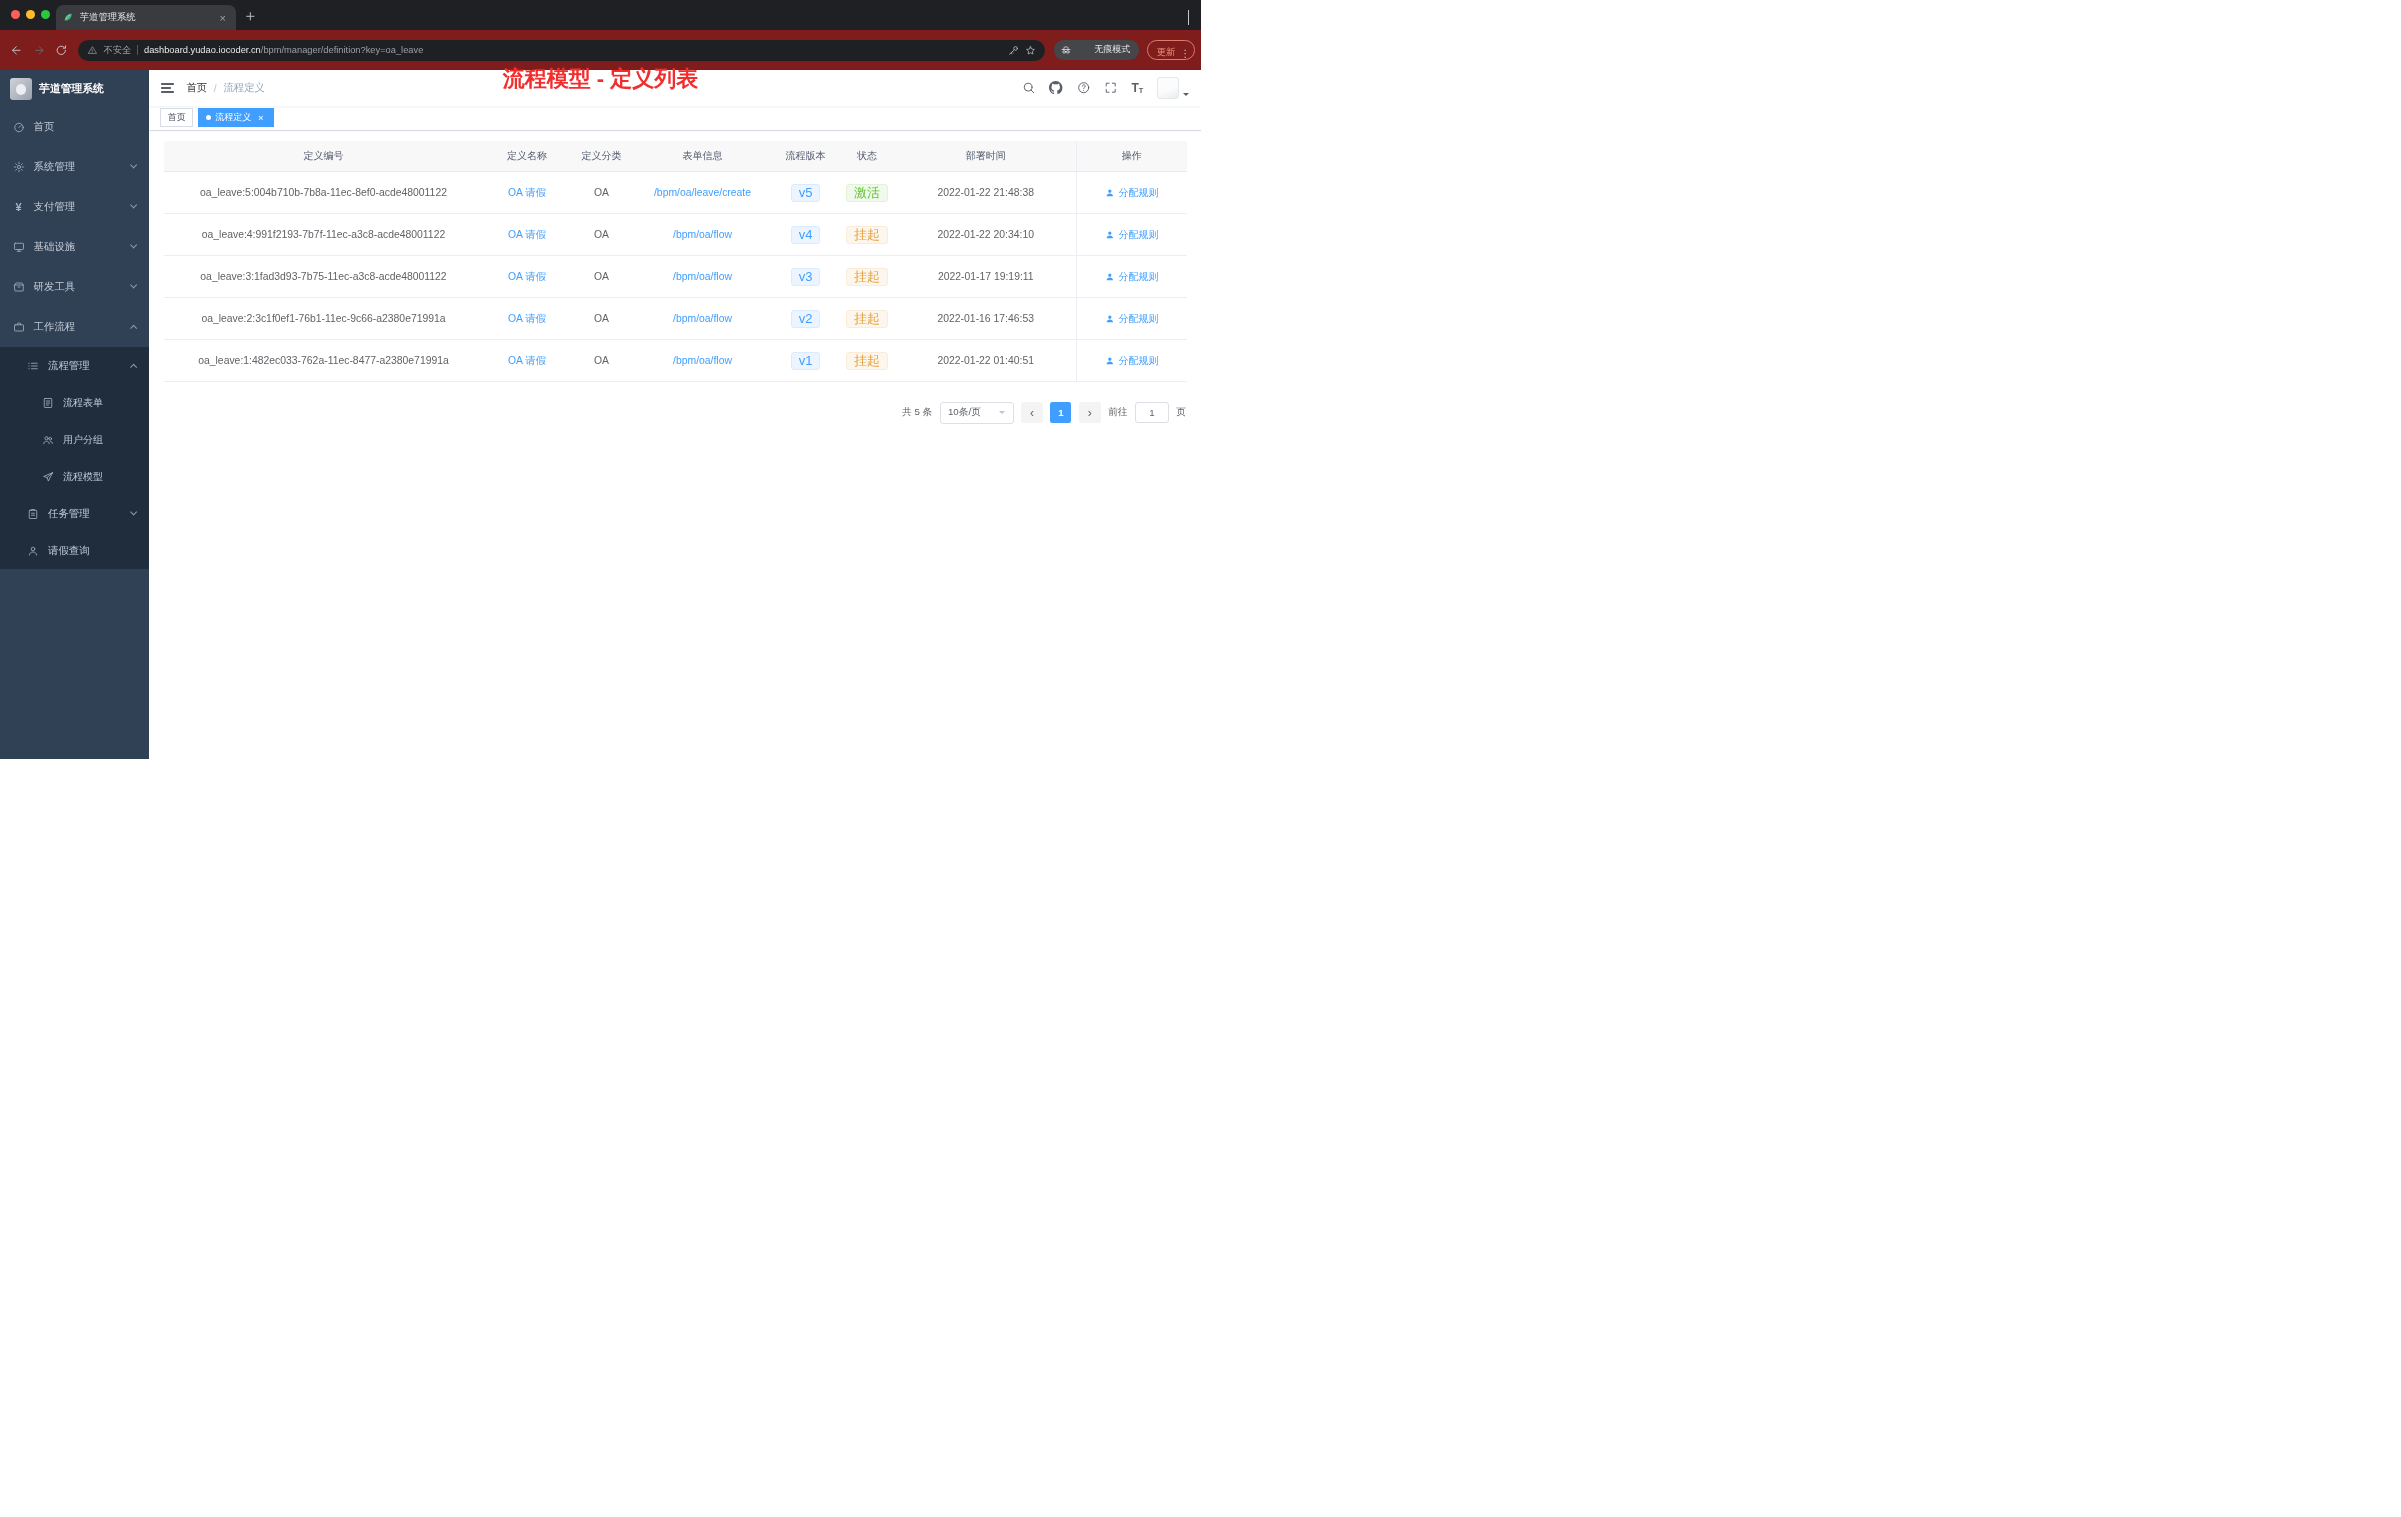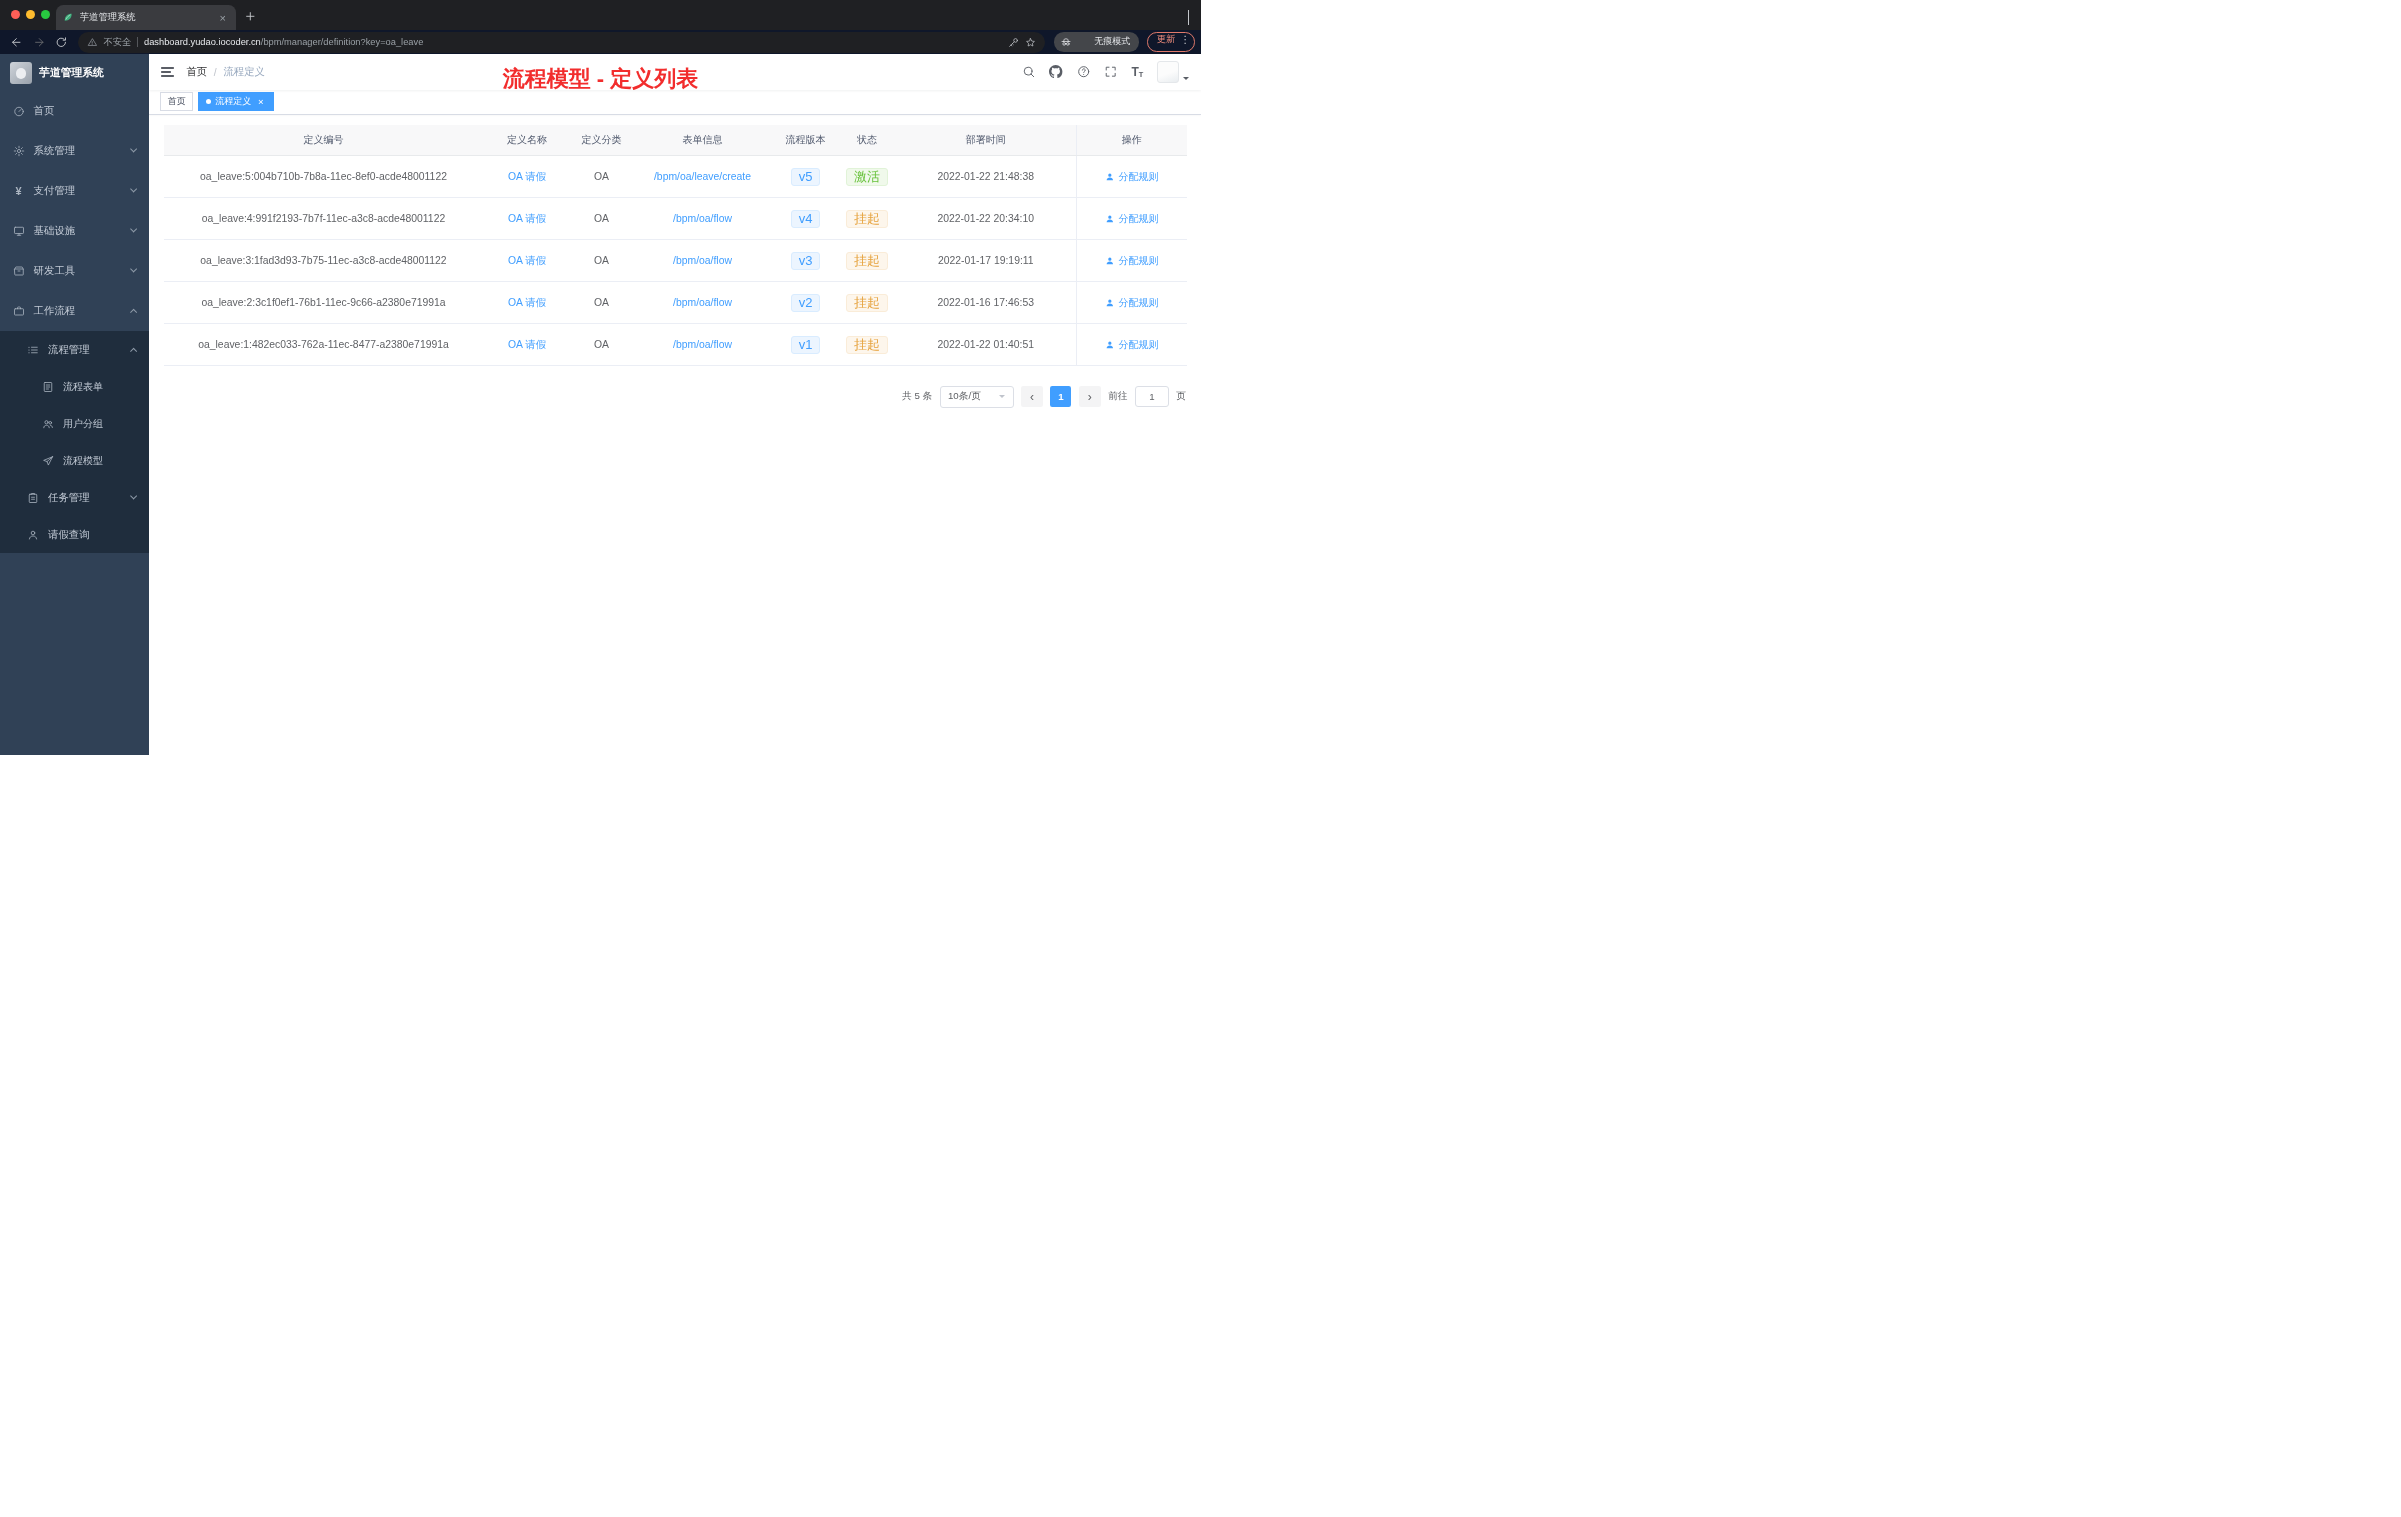--- a/index.html
+++ b/index.html
@@ -12,35 +12,35 @@
   .tabstrip{height:30px;background:#1f2023;display:flex;align-items:flex-end;position:relative;padding-left:56px}
   .traffic{position:absolute;left:11px;top:10.4px;display:flex;gap:6px}
   .light{width:9px;height:9px;border-radius:50%;cursor:pointer}
   .light.red{background:#ff5f57}.light.yellow{background:#febc2e}.light.green{background:#28c840}
   .tab{width:180px;height:25px;background:#3a3b3f;border-radius:7.4px 7.4px 0 0;display:flex;align-items:center;gap:6px;padding:0 7.4px;color:#e8eaed;font-size:9.3px;cursor:pointer}
   .tab-title{flex:1;white-space:nowrap;overflow:hidden}
   .tab-close{color:#9aa0a6;font-size:11px;width:12px;text-align:center;cursor:pointer}
   .newtab{width:19.3px;height:19.3px;margin:0 0 3.7px 4.5px;display:grid;place-items:center;color:#c4c7cb;cursor:pointer}
   .strip-caret{position:absolute;right:12px;top:9.7px;cursor:pointer}
   .chev2{width:5.2px;height:5.2px;border-right:1.2px solid #c4c7cb;border-bottom:1.2px solid #c4c7cb;transform:rotate(45deg)}
-  .toolbar{height:24px;background:#0f172a;display:flex;align-items:center;gap:1.5px;padding:0 6px}
+  .toolbar{height:40px;background:#7f1d1d;display:flex;align-items:center;gap:1.5px;padding:0 6px}
   .nav-ico{width:21px;height:21px;display:grid;place-items:center;color:#c4c7cb;border-radius:50%;flex:0 0 auto;cursor:pointer}
   .nav-ico.dim{color:#66686c}
   .ci{width:12.6px;height:12.6px;fill:none;stroke:currentColor;stroke-width:1.8;stroke-linecap:round;stroke-linejoin:round}
   .urlbar{flex:1;height:21px;margin:0 4.5px;background:#1f2023;border-radius:10.4px;display:flex;align-items:center;gap:6px;padding:0 9px;color:#9aa0a6;font-size:9.3px;min-width:0;cursor:text}
   .warn-ico{width:10.4px;height:10.4px;fill:none;stroke:#9aa0a6;stroke-width:1.6;stroke-linecap:round;stroke-linejoin:round;flex:0 0 auto}
   .url-divider{width:0.7px;height:10.4px;background:#55575b;flex:0 0 auto}
   .url-text{white-space:nowrap;overflow:hidden}
   .url-domain{color:#e8eaed}
   .url-path{color:#9aa0a6}
   .urlbar .spacer{flex:1}
   .ui15{width:11px;height:11px;fill:none;stroke:#c4c7cb;stroke-width:1.6;stroke-linecap:round;stroke-linejoin:round;flex:0 0 auto;cursor:pointer}
   .incog{height:19.3px;background:#44464a;border-radius:9.7px;display:flex;align-items:center;gap:22px;padding:0 9px 0 6.7px;color:#e8eaed;font-size:9px;margin:0 6px 0 3px;flex:0 0 auto}
   .incog svg{width:12px;height:12px;fill:none;stroke:#e8eaed;stroke-width:1.5;stroke-linecap:round;stroke-linejoin:round}
-  .update-btn{height:19.3px;border:0.7px solid #e0796a;border-radius:9.7px;display:flex;align-items:flex-start;gap:4.5px;padding:0 5.2px 0 9px;color:#f08d7c;font-size:9.3px;flex:0 0 auto;cursor:pointer;background:transparent}
+  .update-btn{height:19.3px;border:0.7px solid #e0796a;border-radius:9.7px;display:flex;align-items:flex-end;gap:4.5px;padding:0 5.2px 0 9px;color:#f08d7c;font-size:9.3px;flex:0 0 auto;cursor:pointer;background:transparent}
   .kebab{color:#c4c7cb;font-size:10.4px;width:9px;text-align:center;cursor:pointer}
 
   
   .app{display:flex;height:701px}
   .sidebar{width:149px;background:#304156;color:#c3cbd6;flex:0 0 auto;display:flex;flex-direction:column}
   .logo-row{height:37px;display:flex;align-items:center;gap:7.4px;padding:0 9.7px;cursor:pointer}
   .logo-img{width:22px;height:22px;border-radius:3px;background:linear-gradient(135deg,#cfd4da,#99a1ab);flex:0 0 auto;position:relative;overflow:hidden}
   .logo-img::after{content:"";position:absolute;left:6px;top:6.7px;width:10.4px;height:10.4px;border-radius:50%;background:#eceef1}
   .logo-title{color:#fff;font-size:10.8px;font-weight:700;white-space:nowrap}
   .menu{flex:1}

